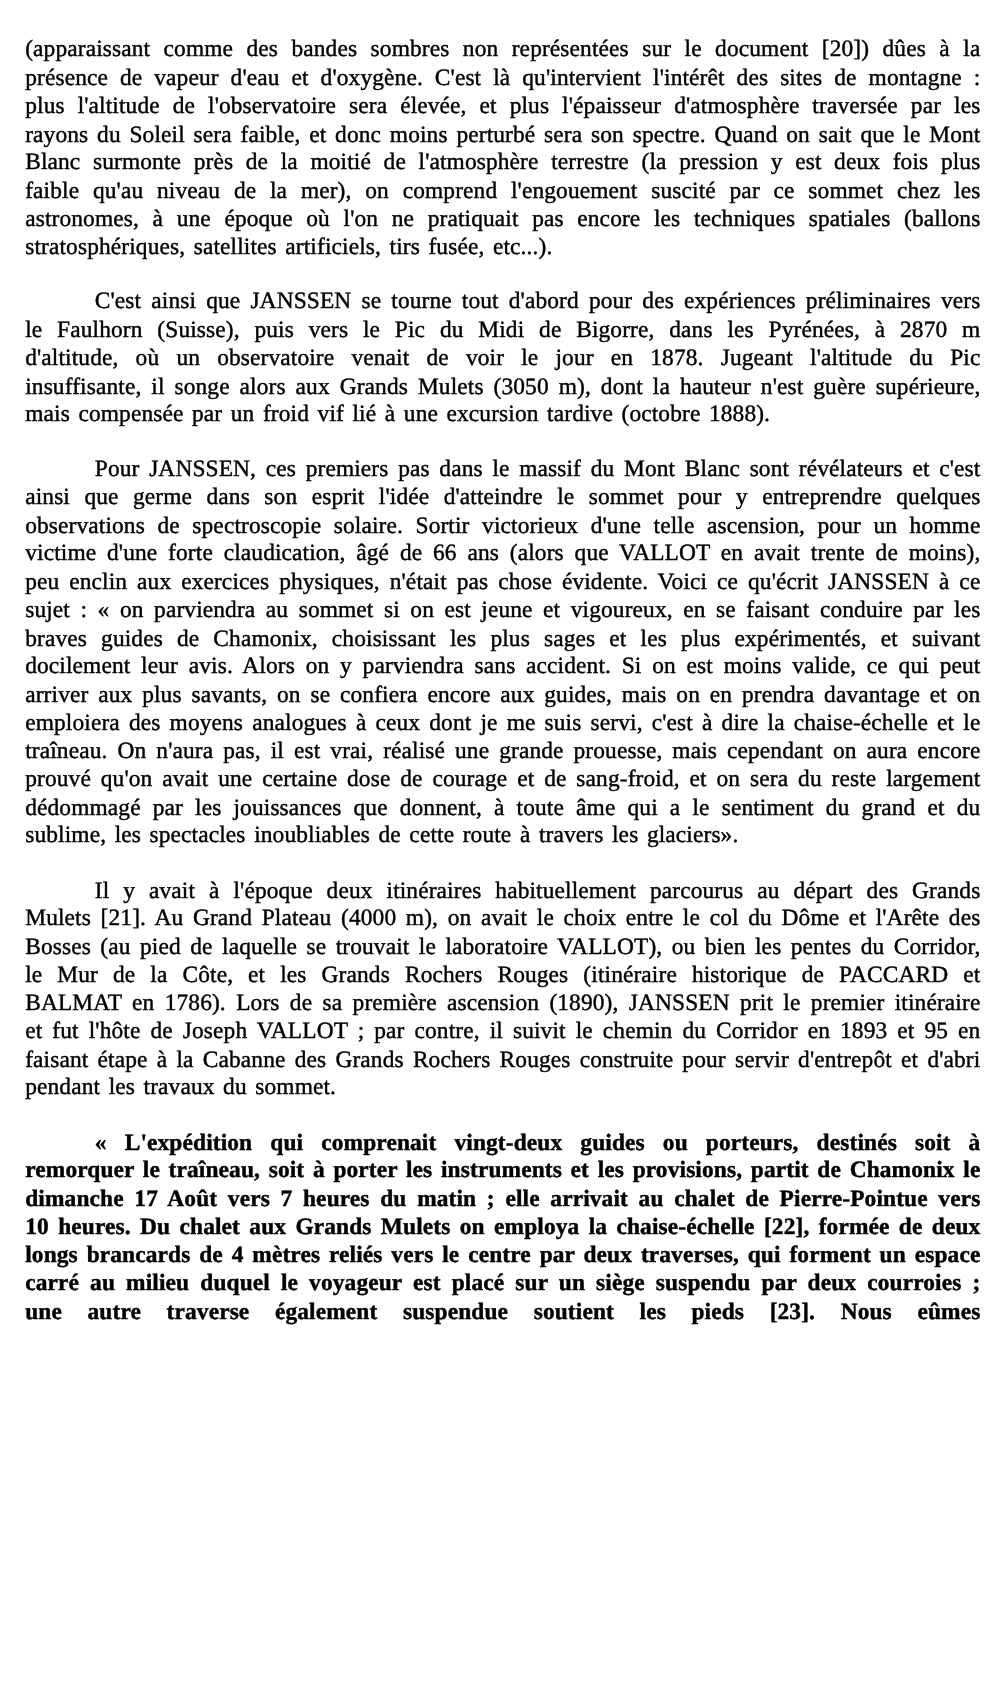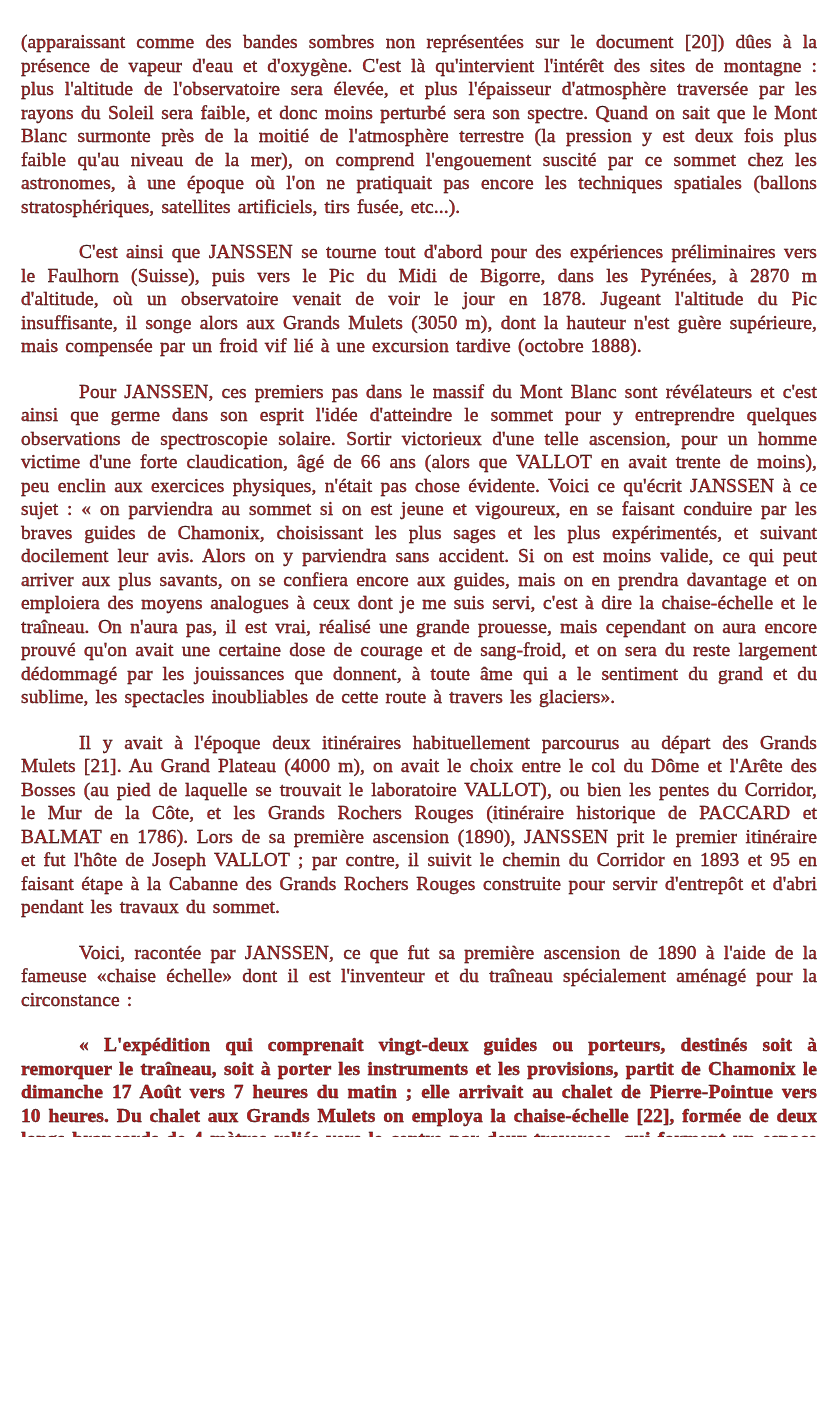--- a/index.html
+++ b/index.html
@@ -6,21 +6,21 @@
     margin: 0;
     padding: 0;
     background: #ffffff;
   }
   .page {
     position: relative;
     width: 837px;
     height: 1137px;
     box-sizing: border-box;
     background: #ffffff;
-    color: #b91c1c;
+    color: #000000;
     padding: 30px 20px 0 21px;
     overflow: hidden;
     font-family: "Liberation Serif", "DejaVu Serif", serif;
     font-size: 19.5px;
     line-height: 23.5px;
     text-align: justify;
     letter-spacing: 0.1px;
     word-spacing: 0.11em;
     -webkit-text-stroke: 0.35px #000000;
   }
@@ -42,16 +42,15 @@
 
 <div class="page">
   <p class="para no-indent">(apparaissant comme des bandes sombres non représentées sur le document [20]) dûes à la présence de vapeur d'eau et d'oxygène. C'est là qu'intervient l'intérêt des sites de montagne : plus l'altitude de l'observatoire sera élevée, et plus l'épaisseur d'atmosphère traversée par les rayons du Soleil sera faible, et donc moins perturbé sera son spectre. Quand on sait que le Mont Blanc surmonte près de la moitié de l'atmosphère terrestre (la pression y est deux fois plus faible qu'au niveau de la mer), on comprend l'engouement suscité par ce sommet chez les astronomes, à une époque où l'on ne pratiquait pas encore les techniques spatiales (ballons stratosphériques, satellites artificiels, tirs fusée, etc...).</p>
 
   <p class="para">C'est ainsi que JANSSEN se tourne tout d'abord pour des expériences préliminaires vers le Faulhorn (Suisse), puis vers le Pic du Midi de Bigorre, dans les Pyrénées, à 2870 m d'altitude, où un observatoire venait de voir le jour en 1878. Jugeant l'altitude du Pic insuffisante, il songe alors aux Grands Mulets (3050 m), dont la hauteur n'est guère supérieure, mais compensée par un froid vif lié à une excursion tardive (octobre 1888).</p>
 
   <p class="para">Pour JANSSEN, ces premiers pas dans le massif du Mont Blanc sont révélateurs et c'est ainsi que germe dans son esprit l'idée d'atteindre le sommet pour y entreprendre quelques observations de spectroscopie solaire. Sortir victorieux d'une telle ascension, pour un homme victime d'une forte claudication, âgé de 66 ans (alors que VALLOT en avait trente de moins), peu enclin aux exercices physiques, n'était pas chose évidente. Voici ce qu'écrit JANSSEN à ce sujet : « on parviendra au sommet si on est jeune et vigoureux, en se faisant conduire par les braves guides de Chamonix, choisissant les plus sages et les plus expérimentés, et suivant docilement leur avis. Alors on y parviendra sans accident. Si on est moins valide, ce qui peut arriver aux plus savants, on se confiera encore aux guides, mais on en prendra davantage et on emploiera des moyens analogues à ceux dont je me suis servi, c'est à dire la chaise-échelle et le traîneau. On n'aura pas, il est vrai, réalisé une grande prouesse, mais cependant on aura encore prouvé qu'on avait une certaine dose de courage et de sang-froid, et on sera du reste largement dédommagé par les jouissances que donnent, à toute âme qui a le sentiment du grand et du sublime, les spectacles inoubliables de cette route à travers les glaciers».</p>
 
   <p class="para">Il y avait à l'époque deux itinéraires habituellement parcourus au départ des Grands Mulets [21]. Au Grand Plateau (4000 m), on avait le choix entre le col du Dôme et l'Arête des Bosses (au pied de laquelle se trouvait le laboratoire VALLOT), ou bien les pentes du Corridor, le Mur de la Côte, et les Grands Rochers Rouges (itinéraire historique de PACCARD et BALMAT en 1786). Lors de sa première ascension (1890), JANSSEN prit le premier itinéraire et fut l'hôte de Joseph VALLOT ; par contre, il suivit le chemin du Corridor en 1893 et 95 en faisant étape à la Cabanne des Grands Rochers Rouges construite pour servir d'entrepôt et d'abri pendant les travaux du sommet.</p>
 
-  <p class="para">Voici, racontée par JANSSEN, ce que fut sa première ascension de 1890 à l'aide de la fameuse «chaise échelle» dont il est l'inventeur et du traîneau spécialement aménagé pour la circonstance :</p>
 
   <p class="para continues">« L'expédition qui comprenait vingt-deux guides ou porteurs, destinés soit à remorquer le traîneau, soit à porter les instruments et les provisions, partit de Chamonix le dimanche 17 Août vers 7 heures du matin ; elle arrivait au chalet de Pierre-Pointue vers 10 heures. Du chalet aux Grands Mulets on employa la chaise-échelle [22], formée de deux longs brancards de 4 mètres reliés vers le centre par deux traverses, qui forment un espace carré au milieu duquel le voyageur est placé sur un siège suspendu par deux courroies ; une autre traverse également suspendue soutient les pieds [23]. Nous eûmes</p>
 </div>
 
 </body></html>

